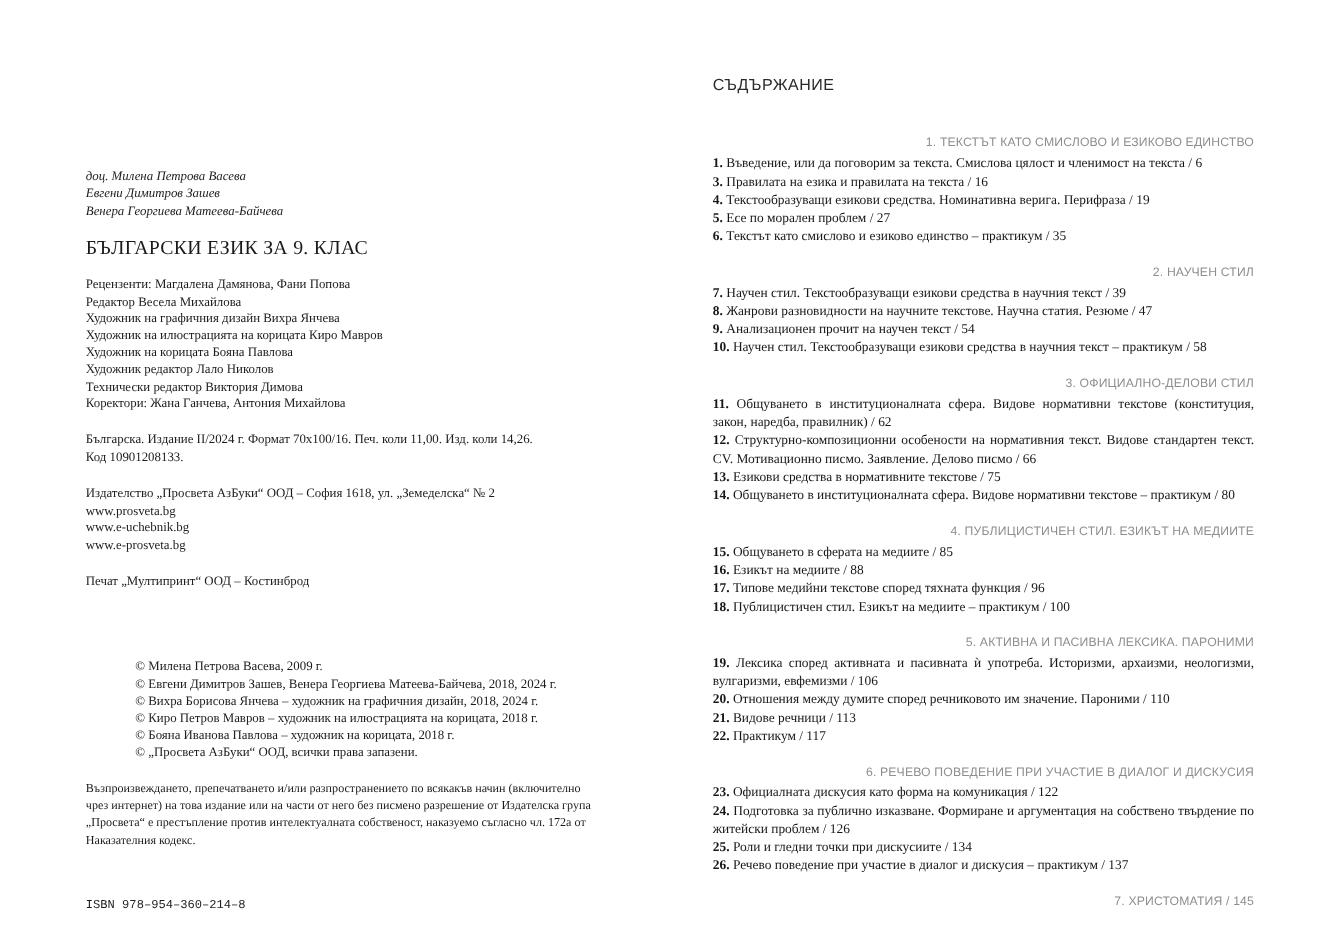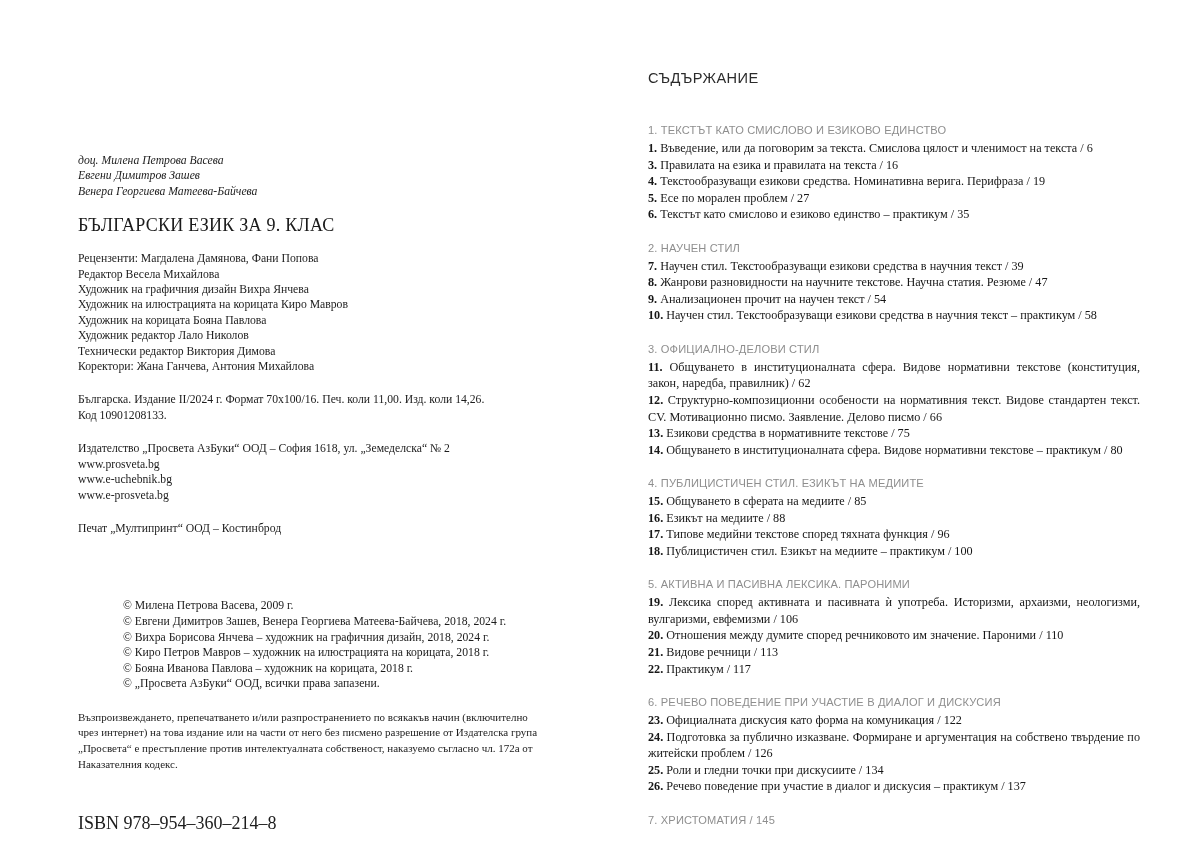--- a/index.html
+++ b/index.html
@@ -72,22 +72,22 @@
 
   .legal-para {
     font-family: "Liberation Serif", serif;
     font-size: 11px;
     line-height: 15.6px;
     color: #1c1c1c;
     width: 470px;
   }
 
   .isbn-line {
-    font-family: Liberation Serif, serif;
-    font-size: 18px;
+    font-family: Liberation Mono, monospace;
+    font-size: 11px;
     line-height: 15.6px;
     color: #1c1c1c;
   }
 
   
   .toc-title {
     font-family: "Liberation Sans", sans-serif;
     font-size: 14.6px;
     letter-spacing: 0.4px;
     color: #2b2b2b;
@@ -101,20 +101,21 @@
     margin-bottom: 0;
   }
 
   .section-head {
     font-family: "Liberation Sans", sans-serif;
     font-size: 11.1px;
     letter-spacing: 0.15px;
     color: #8e8e8e;
     line-height: 17px;
     margin-bottom: 1px;
+    text-align: right;
   }
 
   .toc-item {
     font-family: "Liberation Serif", serif;
     font-size: 12.2px;
     line-height: 16.55px;
     color: #171717;
     text-align: justify;
     text-justify: inter-word;
     margin: 0;

